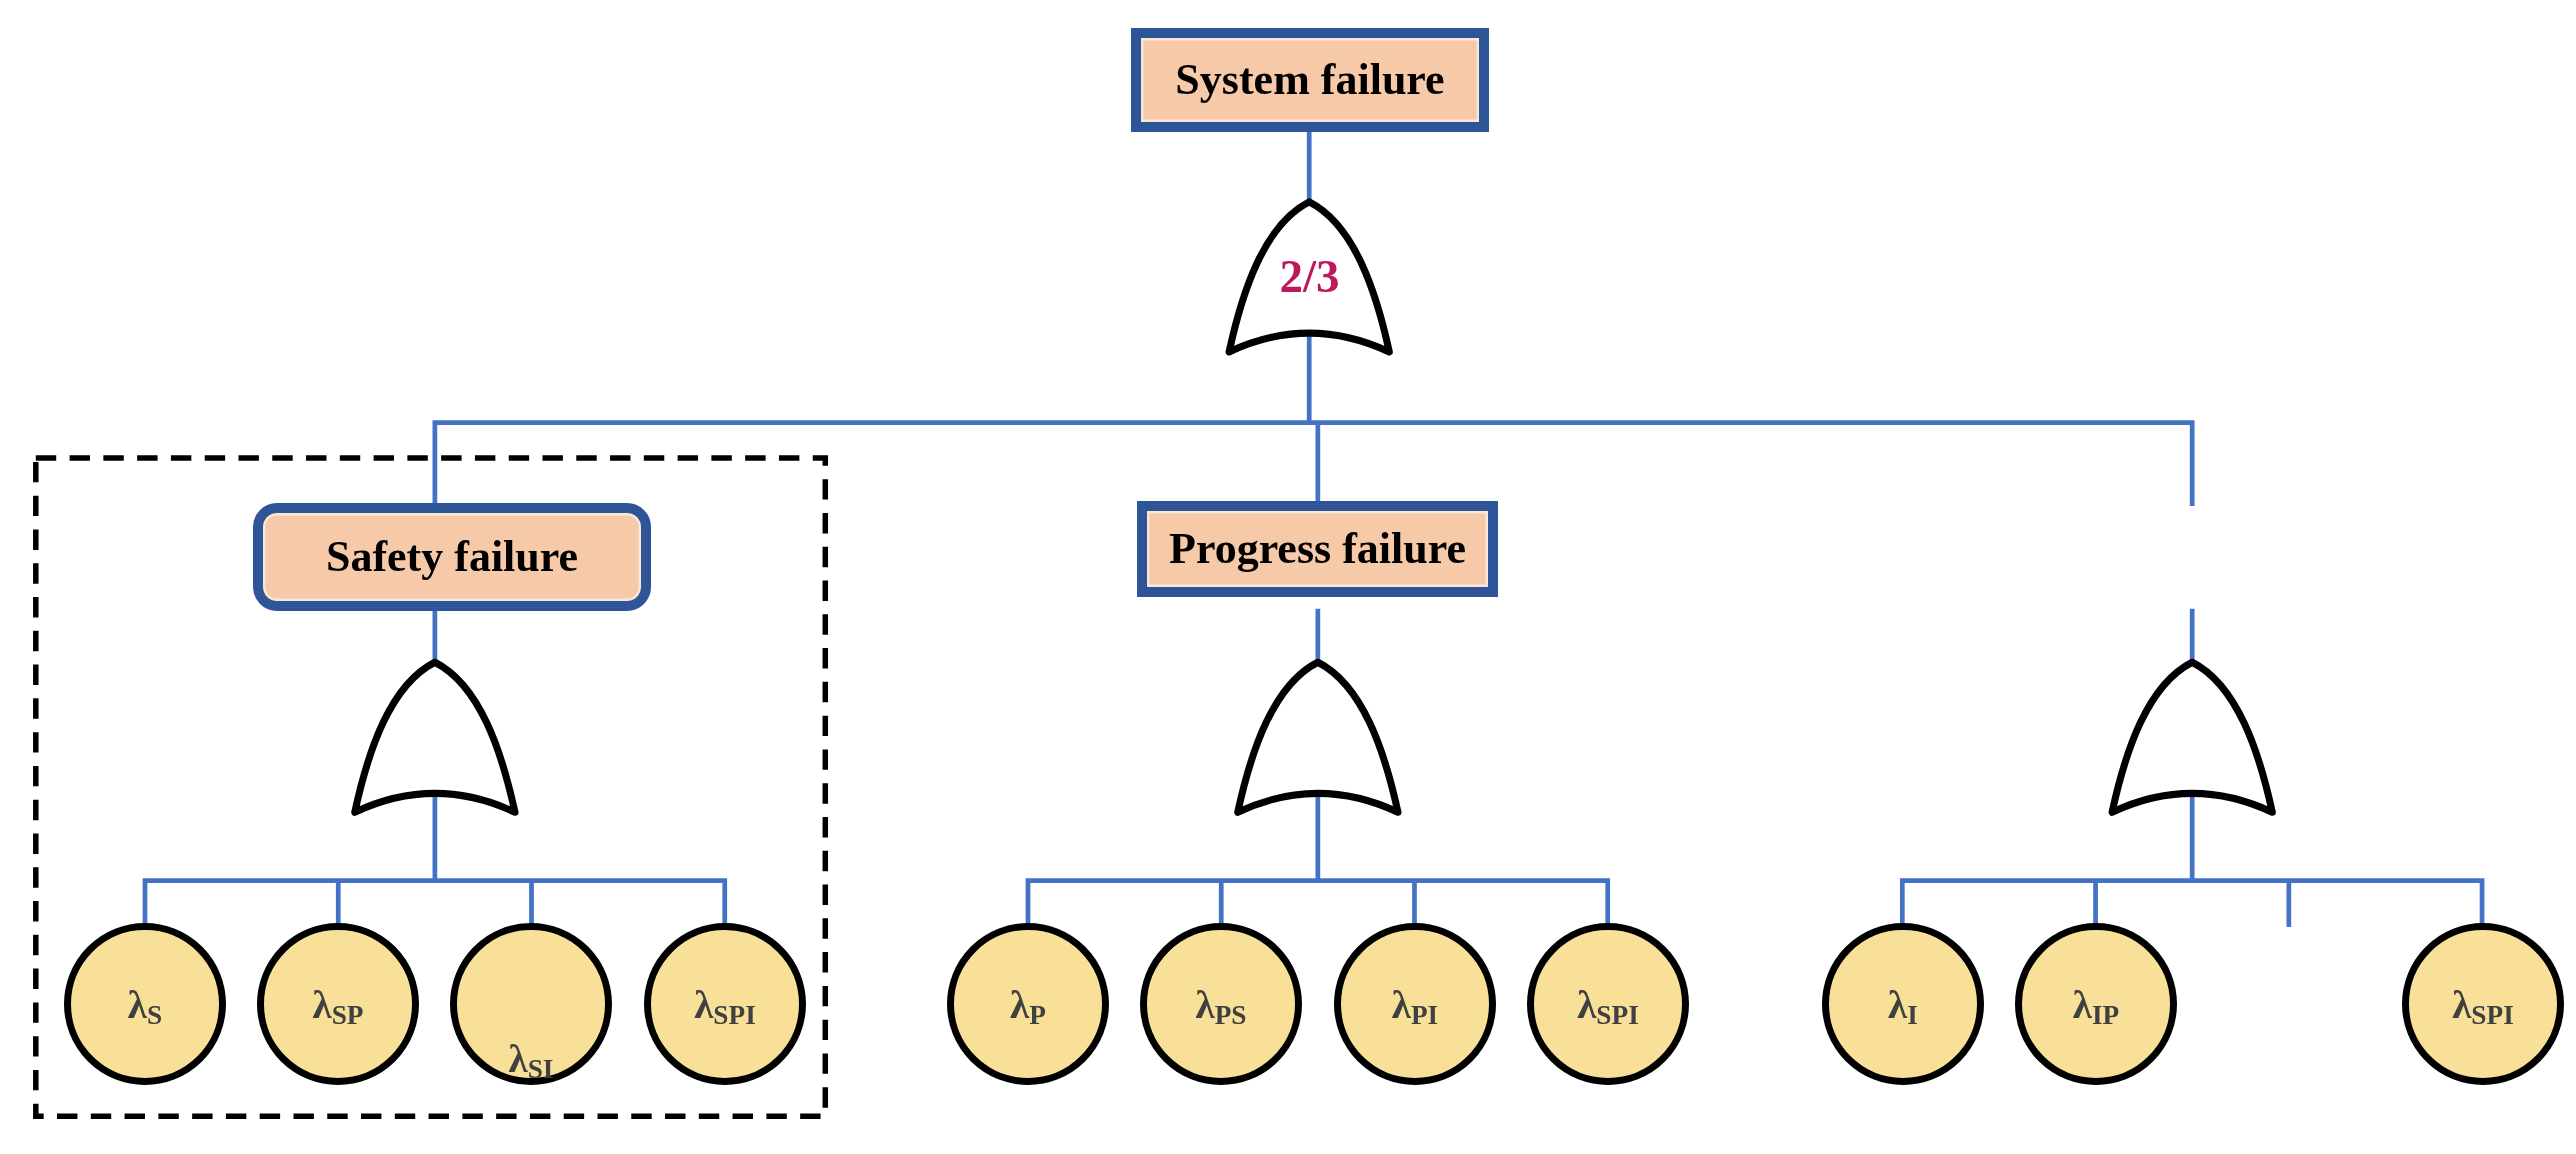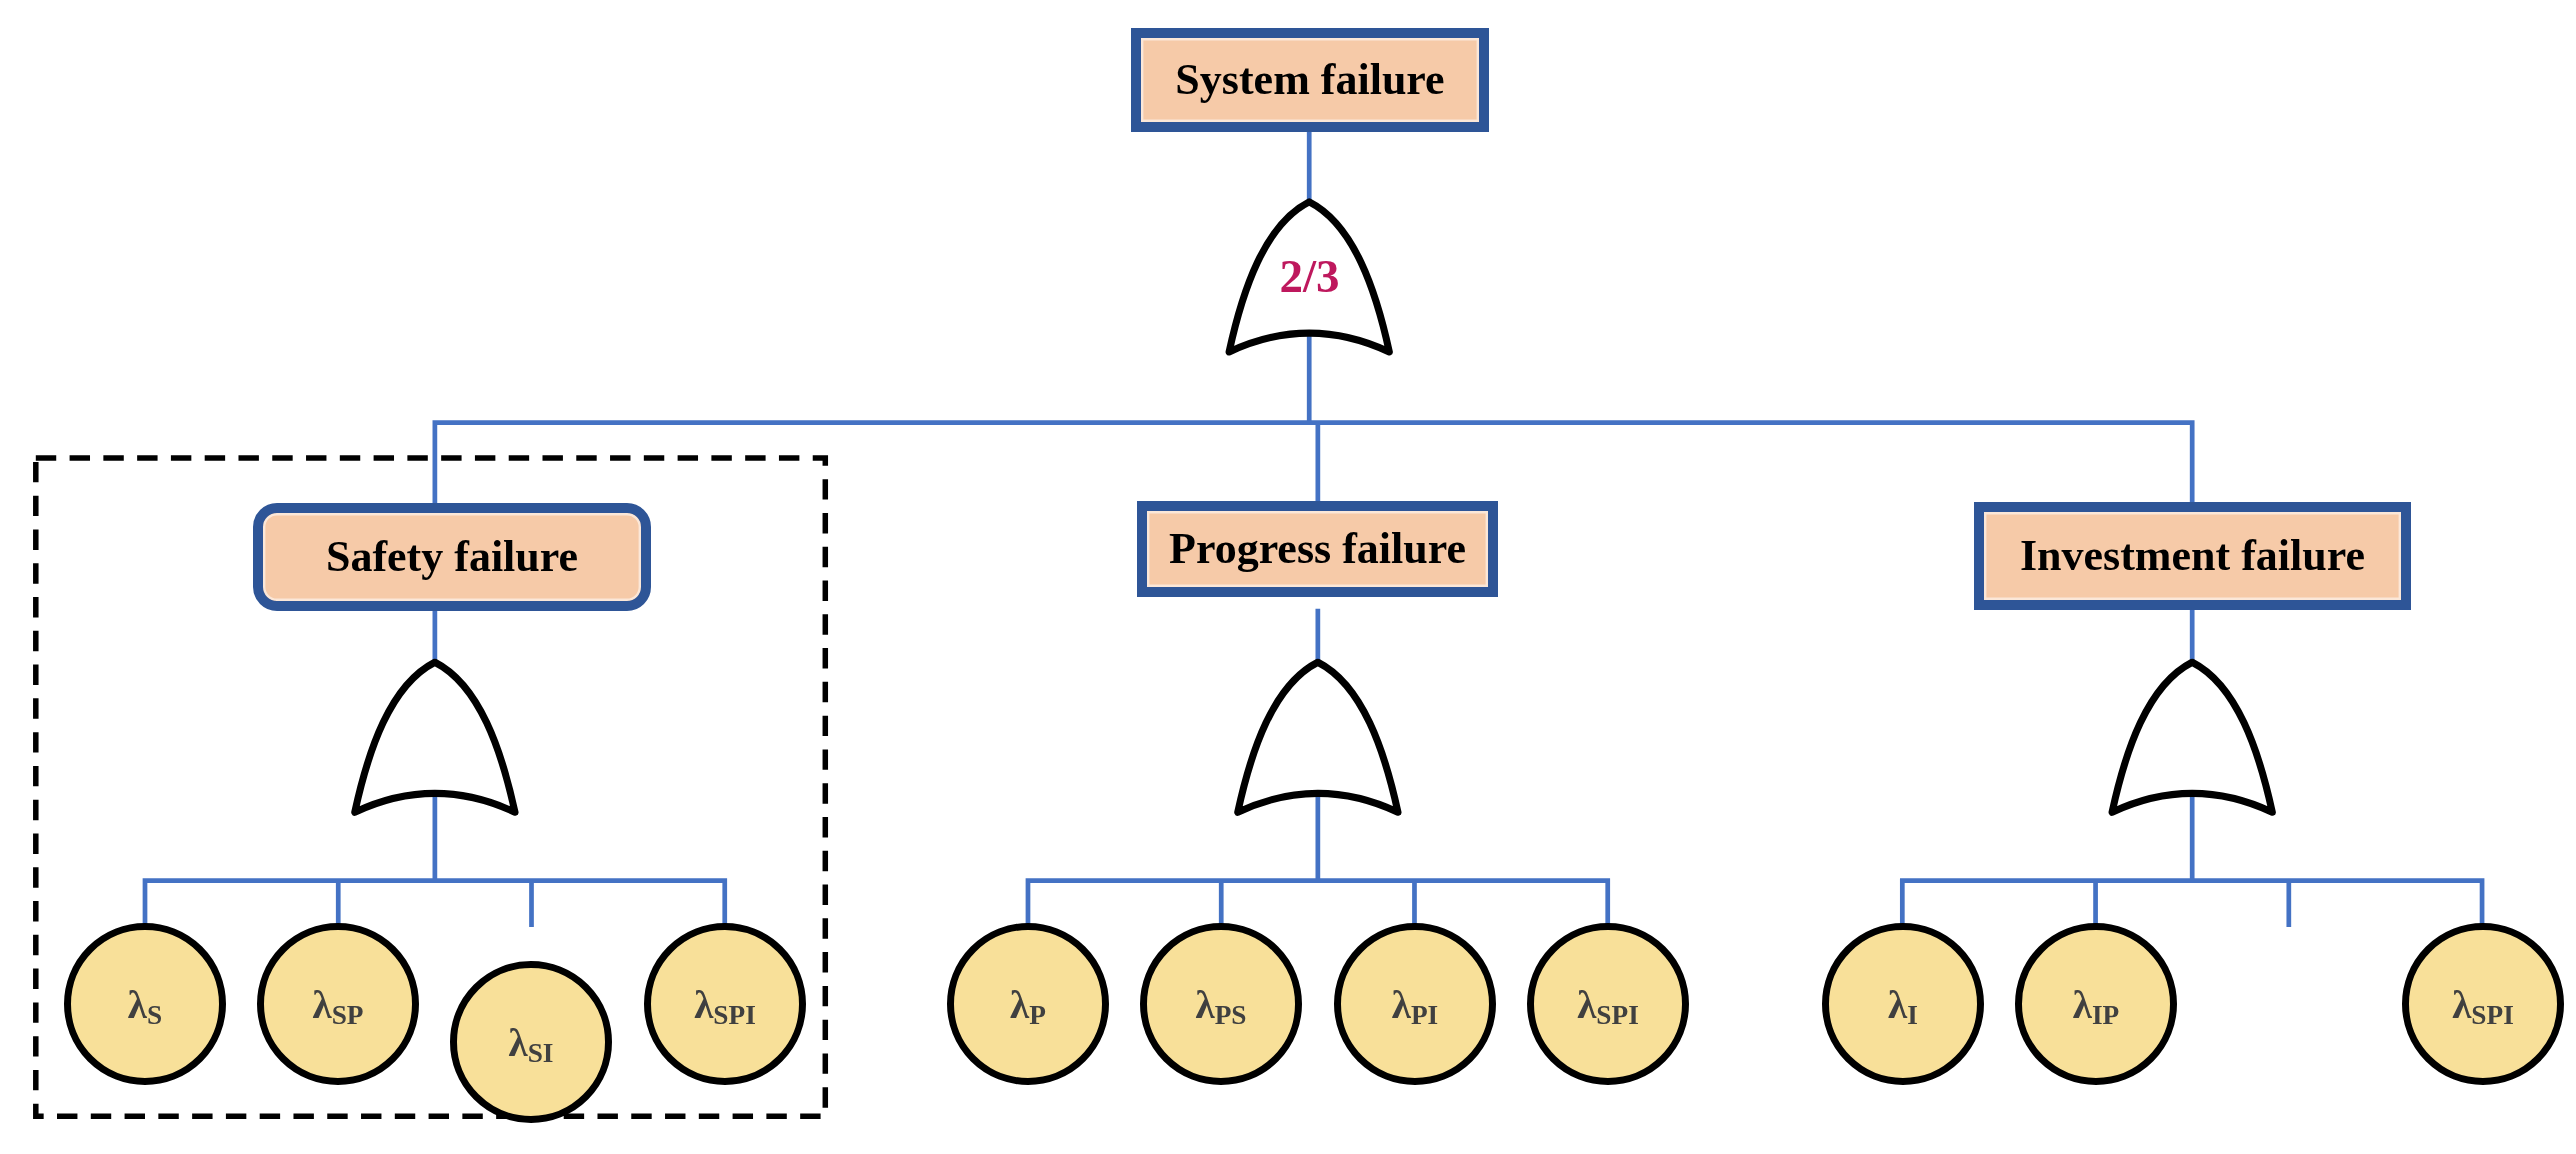--- a/index.html
+++ b/index.html
@@ -104,31 +104,28 @@
   <div class="gate-label" style="left:1223px; top:253px;">2/3</div>
 
   <div class="node" style="left:253px; top:503px; width:398px; height:108px;border-radius:24px;">
     <span class="node-label">Safety failure</span>
   </div>
 
   <div class="node" style="left:1137px; top:501px; width:361px; height:96px;">
     <span class="node-label">Progress failure</span>
   </div>
 
-  <div class="node" style="left:1974px; top:502px; width:437px; height:108px;">
-    <span class="node-label">Investment failure</span>
-  </div>
 
   <div class="event" style="left:64px;  top:923px;">
     <span class="ev-label"><span>λ</span><sub>S</sub></span>
   </div>
   <div class="event" style="left:257px; top:923px;">
     <span class="ev-label"><span>λ</span><sub>SP</sub></span>
   </div>
-  <div class="event" style="left:450px; top:961px;">
+  <div class="event" style="left:450px; top:923px;align-items:flex-end;">
     <span class="ev-label"><span>λ</span><sub>SI</sub></span>
   </div>
   <div class="event" style="left:644px; top:923px;">
     <span class="ev-label"><span>λ</span><sub>SPI</sub></span>
   </div>
 
   <div class="event" style="left:947px; top:923px;">
     <span class="ev-label"><span>λ</span><sub>P</sub></span>
   </div>
   <div class="event" style="left:1140px; top:923px;">

